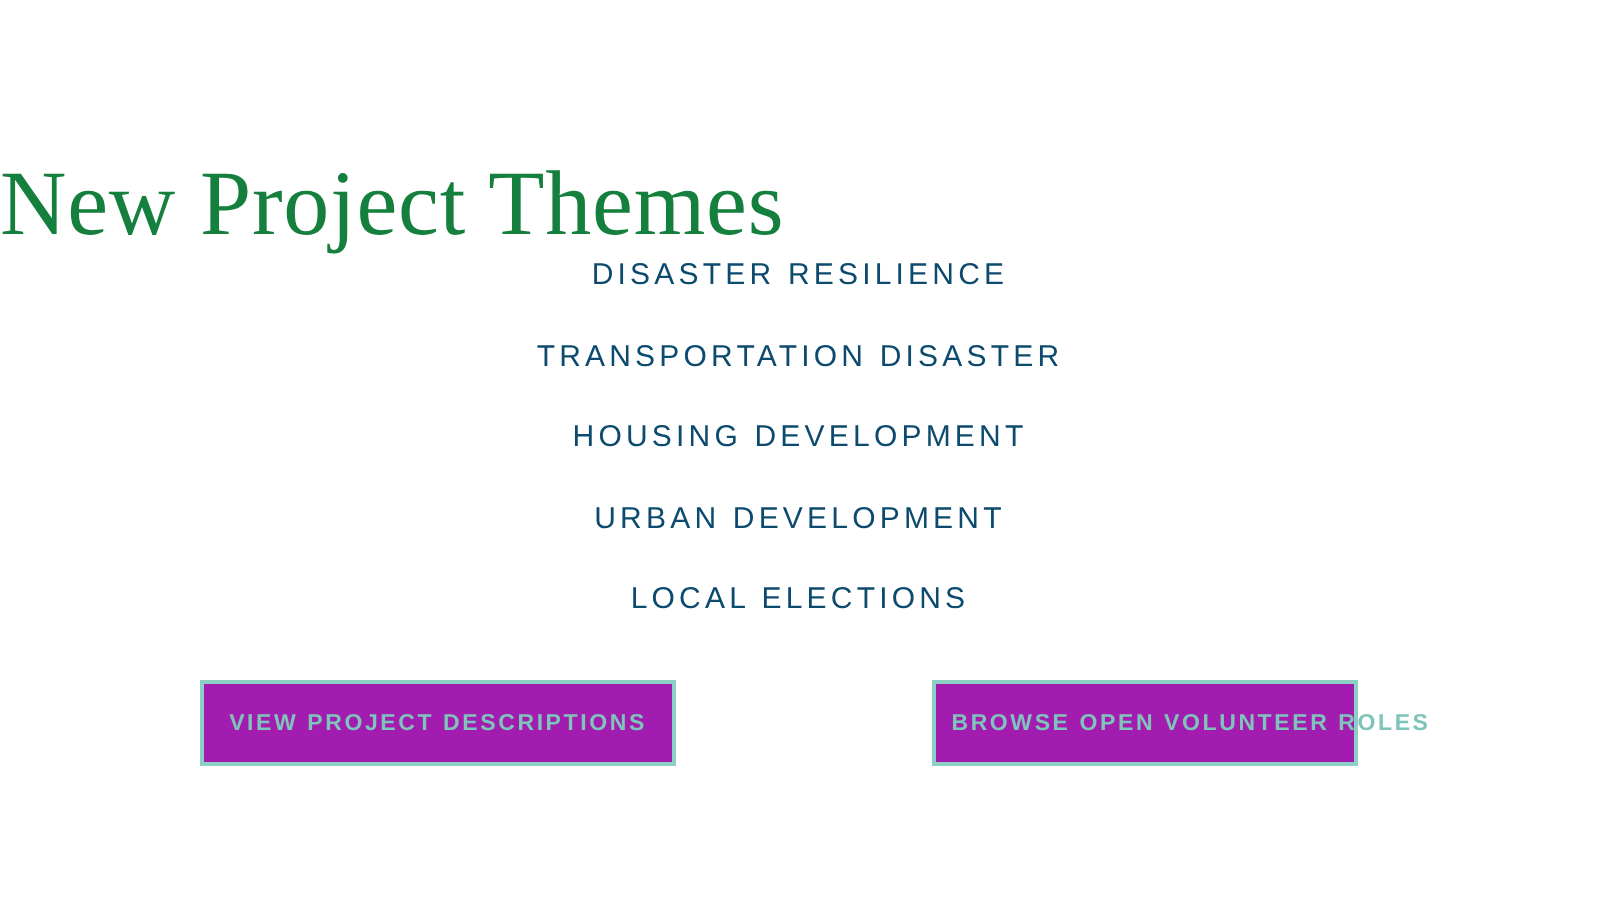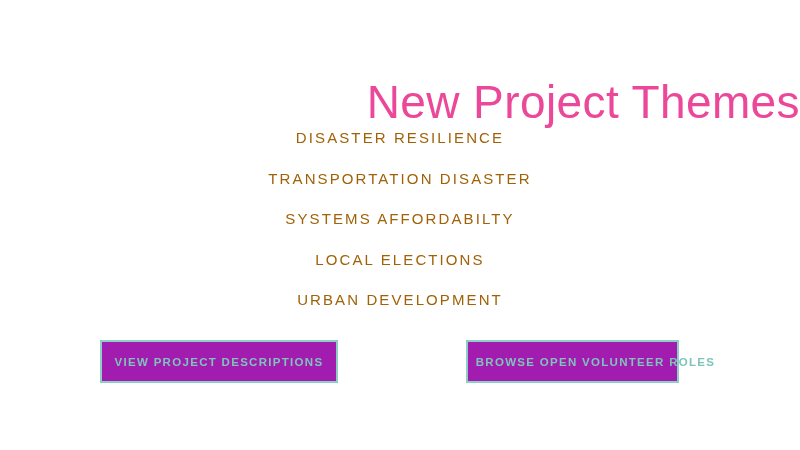--- a/index.html
+++ b/index.html
@@ -20,26 +20,26 @@
     height: 450px;
     background: #ffffff;
     box-sizing: border-box;
   }
 
   .page-title {
     position: absolute;
     top: 46px;
     left: 0;
     width: 800px;
-    text-align: right;
-    font-family: Liberation Sans, sans-serif;
+    text-align: left;
+    font-family: Liberation Serif, serif;
     font-size: 46px;
     font-weight: 500;
     letter-spacing: 0.4px;
-    color: #ec4899;
+    color: #15803d;
     line-height: 1.1;
     white-space: nowrap;
   }
 
   .theme-list {
     position: absolute;
     top: 128px;
     left: 0;
     width: 800px;
     list-style: none;
@@ -47,21 +47,21 @@
     padding: 0;
   }
 
   .theme-item {
     width: 800px;
     text-align: center;
     font-family: "Liberation Sans", sans-serif;
     font-size: 15px;
     font-weight: 300;
     letter-spacing: 2.1px;
-    color: #a16207;
+    color: #0c4a6e;
     height: 40.5px;
     line-height: 19px;
     white-space: nowrap;
   }
 
   .button-row {
     position: absolute;
     top: 340px;
     left: 0;
     width: 800px;
@@ -103,23 +103,23 @@
 </head>
 <body>
 
 <div class="page">
 
   <h1 class="page-title">New Project Themes</h1>
 
   <ul class="theme-list">
     <li class="theme-item">DISASTER RESILIENCE</li>
     <li class="theme-item">TRANSPORTATION DISASTER</li>
-    <li class="theme-item">SYSTEMS AFFORDABILTY</li>
+    <li class="theme-item">HOUSING DEVELOPMENT</li>
+    <li class="theme-item">URBAN DEVELOPMENT</li>
     <li class="theme-item">LOCAL ELECTIONS</li>
-    <li class="theme-item">URBAN DEVELOPMENT</li>
   </ul>
 
   <div class="button-row">
     <a class="cta-button cta-primary">VIEW PROJECT DESCRIPTIONS</a>
     <a class="cta-button cta-secondary">BROWSE OPEN VOLUNTEER ROLES</a>
   </div>
 
 </div>
 
 </body></html>

